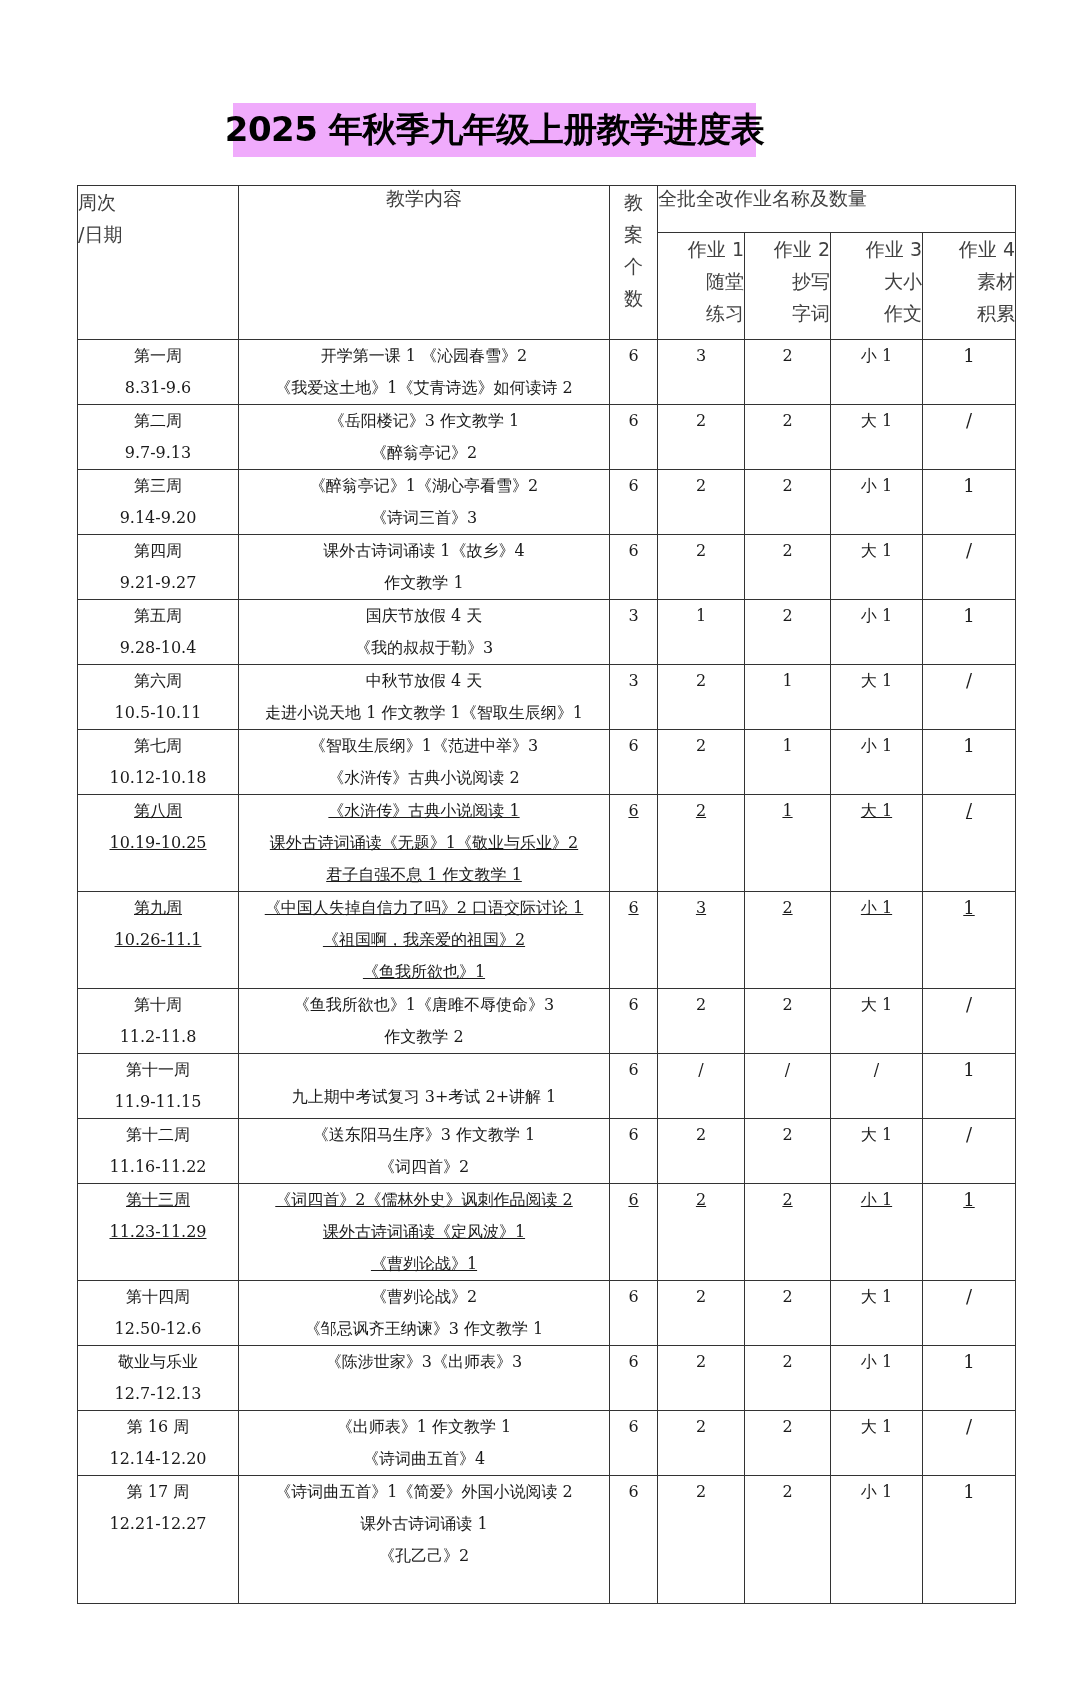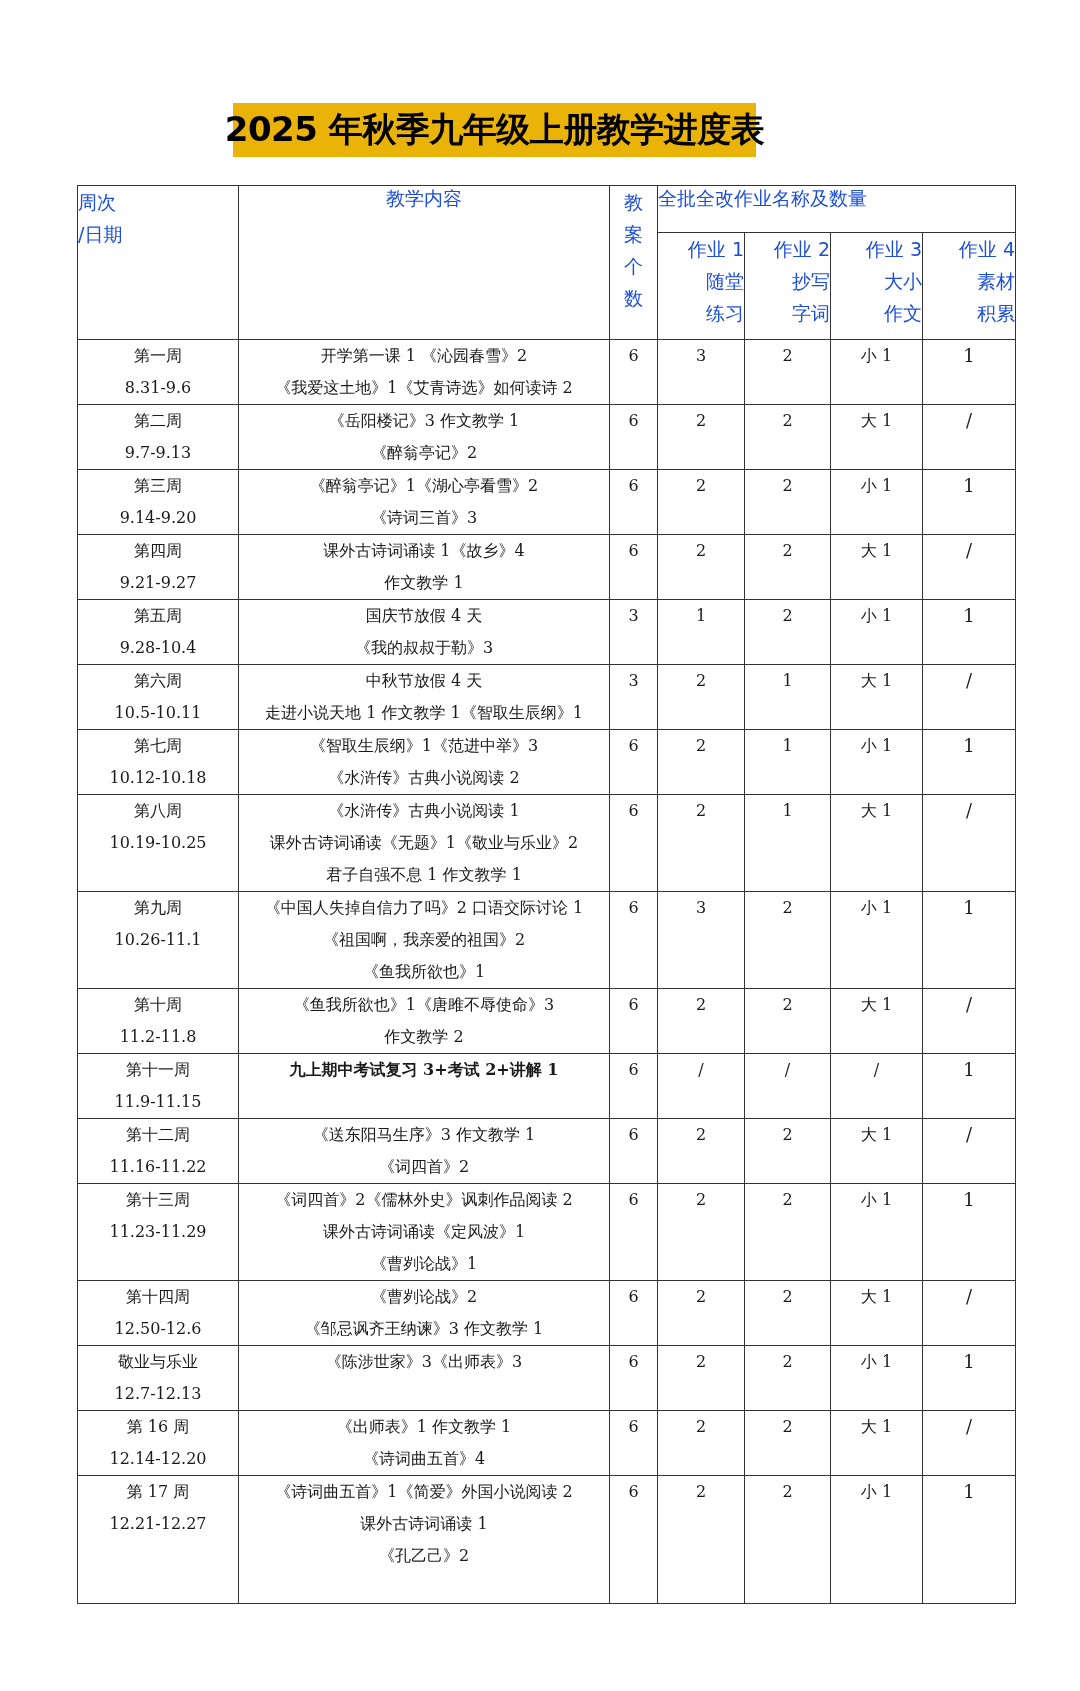--- a/index.html
+++ b/index.html
@@ -1,36 +1,36 @@
 <!DOCTYPE html>
 <html><head>
 <meta charset="utf-8">
 <style>
   html, body { margin: 0; padding: 0; background: #ffffff; }
   body { width: 1080px; height: 1691px; position: relative; overflow: hidden;
          font-family: "DejaVu Serif", "Liberation Serif", serif; color: #1a1a1a; }
   .title-wrap { position: absolute; left: 233px; top: 103px; width: 523px; height: 54px;
-                background: #eab308; display: flex; align-items: center; justify-content: center; }
+                background: #f0abfc; display: flex; align-items: center; justify-content: center; }
   .title { font-family: "DejaVu Sans", "Liberation Sans", sans-serif; font-weight: bold;
            font-size: 34px; letter-spacing: -0.5px; color: #000; white-space: nowrap; }
   table.sched { position: absolute; left: 77px; top: 185px; width: 938px;
                 border-collapse: collapse; table-layout: fixed; }
   table.sched td, table.sched th { border: 1.5px solid #333; padding: 0; vertical-align: top; }
-  th { font-family: "DejaVu Sans", "Liberation Sans", sans-serif; font-weight: normal; font-size: 19px; color: #1d4ed8; }
+  th { font-family: "DejaVu Sans", "Liberation Sans", sans-serif; font-weight: normal; font-size: 19px; color: #404040; }
   th.h-week { text-align: left; vertical-align: middle; padding-left: 10px; line-height: 32px; }
   th.h-content { text-align: center; vertical-align: top; padding-top: 24px; margin-left: 12px; }
   th.h-lesson { text-align: center; vertical-align: middle; line-height: 32px; }
   th.h-group { height: 46px; text-align: left; padding-right: 16px; vertical-align: middle; }
   th.h-hw { text-align: right; padding-left: 10px; padding-top: 6px; line-height: 32px; height: 106px; vertical-align: top; }
   td { font-size: 16px; text-align: center; line-height: 32px; }
   td.c-week, td.c-content { padding-top: 0px; }
-  td.c-content .bold { font-weight: bold; }
+  td.c-content .bold { font-weight: normal; margin-top: 27px; }
   .line { display: block; white-space: nowrap; }
   tr.r2 td { height: 63px; }
-  tr.r3 td { height: 95px; }
+  tr.r3 td { height: 95px; text-decoration: underline; }
   tr.r4 td { height: 127px; margin-top: 7px; }
   td.num { font-size: 16px; }
   td.hw4 { font-size: 18px; }
 </style>
 </head>
 <body>
 
 <div class="title-wrap">
   <span class="title">2025 年秋季九年级上册教学进度表</span>
 </div>

